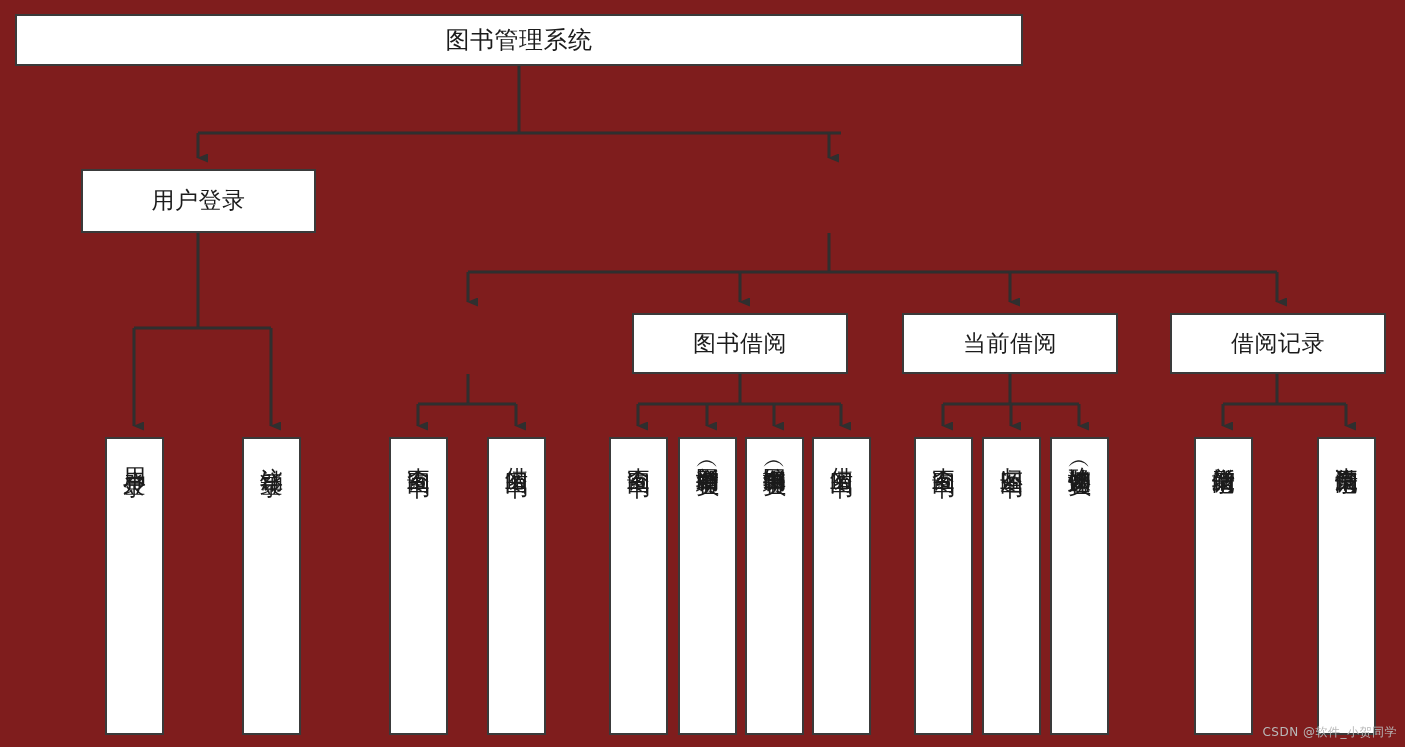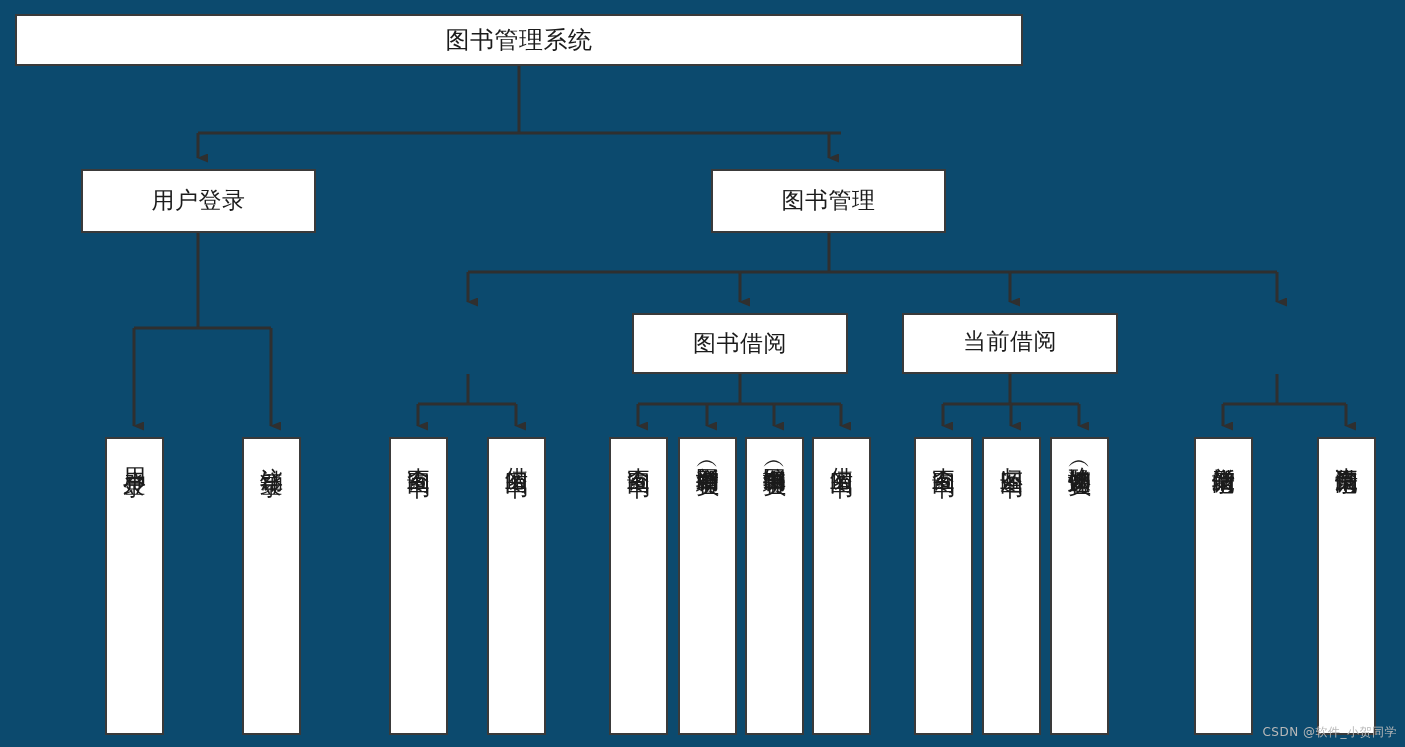--- a/index.html
+++ b/index.html
@@ -8,21 +8,21 @@
     padding: 0;
     background: #ffffff;
   }
   body {
     font-family: "DejaVu Sans", "Liberation Sans", sans-serif;
   }
   #diagram-root {
     position: relative;
     width: 1405px;
     height: 747px;
-    background: #0c4a6e;
+    background: #7f1d1d;
     overflow: hidden;
   }
   #edges-layer {
     position: absolute;
     left: 0;
     top: 0;
     width: 1405px;
     height: 747px;
     pointer-events: none;
   }
@@ -135,33 +135,33 @@
   </svg>
 
   <div class="node horizontal root" style="left:15px; top:14px; width:1008px; height:52px;">
     <span class="node-label">图书管理系统</span>
   </div>
 
   <div class="node horizontal" style="left:81px; top:169px; width:235px; height:64px;">
     <span class="node-label">用户登录</span>
   </div>
 
-  <div class="node horizontal" style="left:711px; top:169px; width:235px; height:64px;">
-    <span class="node-label">图书管理</span>
-  </div>
 
 
   <div class="node horizontal" style="left:632px; top:313px; width:216px; height:61px;">
     <span class="node-label">图书借阅</span>
   </div>
 
-  <div class="node horizontal" style="left:902px; top:313px; width:216px; height:61px;font-family:Liberation Mono, monospace;">
+  <div class="node horizontal" style="left:902px; top:313px; width:216px; height:61px;">
     <span class="node-label">当前借阅</span>
   </div>
 
+  <div class="node horizontal" style="left:1170px; top:313px; width:216px; height:61px;">
+    <span class="node-label">借阅记录</span>
+  </div>
 
   <div class="node vertical" style="left:105px; top:437px; width:59px; height:298px;">
     <span class="node-label">用户登录</span>
   </div>
 
   <div class="node vertical" style="left:242px; top:437px; width:59px; height:298px;">
     <span class="node-label">注销登录</span>
   </div>
 
   <div class="node vertical" style="left:389px; top:437px; width:59px; height:298px;">

